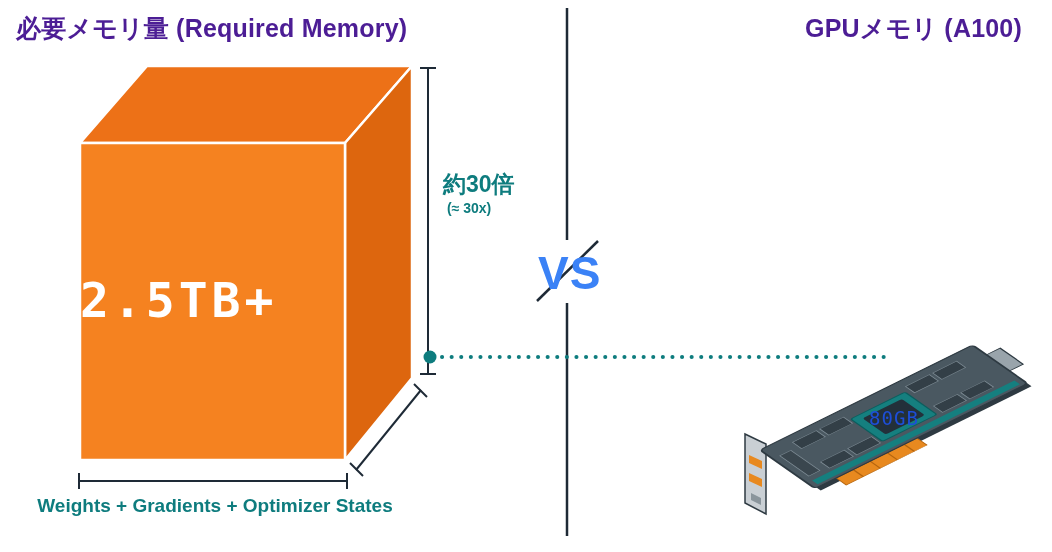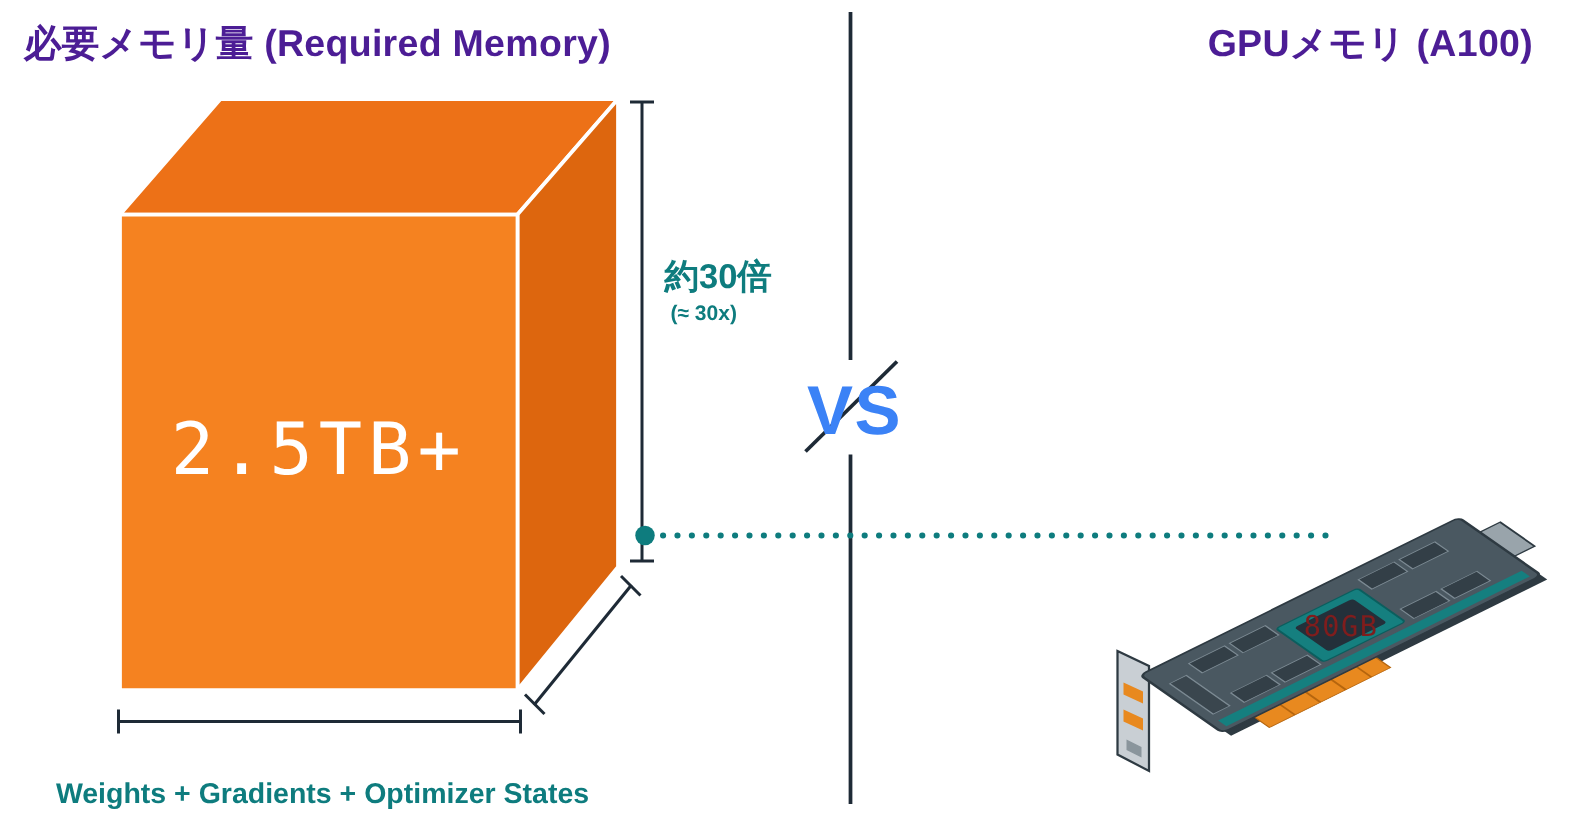--- a/index.html
+++ b/index.html
@@ -3,31 +3,31 @@
 <meta charset="utf-8">
 <style>
   * { margin:0; padding:0; box-sizing:border-box; }
   html,body { background:#ffffff; }
   body { font-family:"Liberation Sans","DejaVu Sans",sans-serif; }
   .canvas { position:relative; width:1052px; height:552px; background:#ffffff; overflow:hidden; }
   .abs { position:absolute; }
   .title { font-size:25px; font-weight:bold; color:#4c1d95; letter-spacing:0.2px; white-space:nowrap; }
   .cube-value {
     font-family:"DejaVu Sans Mono","Liberation Mono",monospace;
-    font-weight:normal; font-size:48px; color:#ffffff;
-    letter-spacing:4px; text-align:center;
+    font-weight:bold; font-size:48px; color:#ffffff;
+    letter-spacing:4px; 
   }
   .teal { color:#0E7C7E; }
   .multiplier { font-size:23px; font-weight:bold; white-space:nowrap;text-align:center; }
   .multiplier-sub { font-size:14px; font-weight:600; white-space:nowrap; }
-  .components { font-size:19px; font-weight:600; text-align:center; white-space:nowrap;margin-top:24px; }
+  .components { font-size:19px; font-weight:600; text-align:center; white-space:nowrap; }
   .vs { font-size:46px; font-weight:bold; color:#3b82f6; letter-spacing:1px; }
   .gpu-mem {
     font-family:"DejaVu Sans Mono","Liberation Mono",monospace;
-    font-size:19px; color:#7f1d1d; text-align:center; letter-spacing:1px;
+    font-size:19px; color:#1d4ed8; text-align:center; letter-spacing:1px;
   }
 </style>
 </head>
 <body>
 
 <div class="canvas">
 
   <svg class="abs" style="left:0; top:0;" width="1052" height="552" viewBox="0 0 1052 552">
 
     <g>

